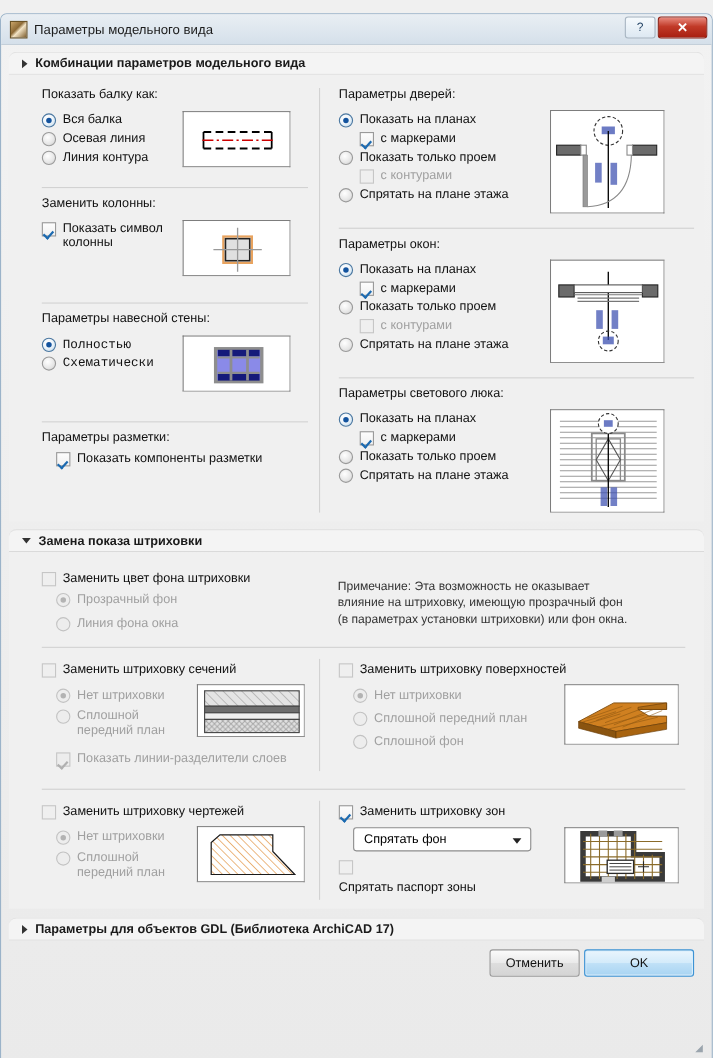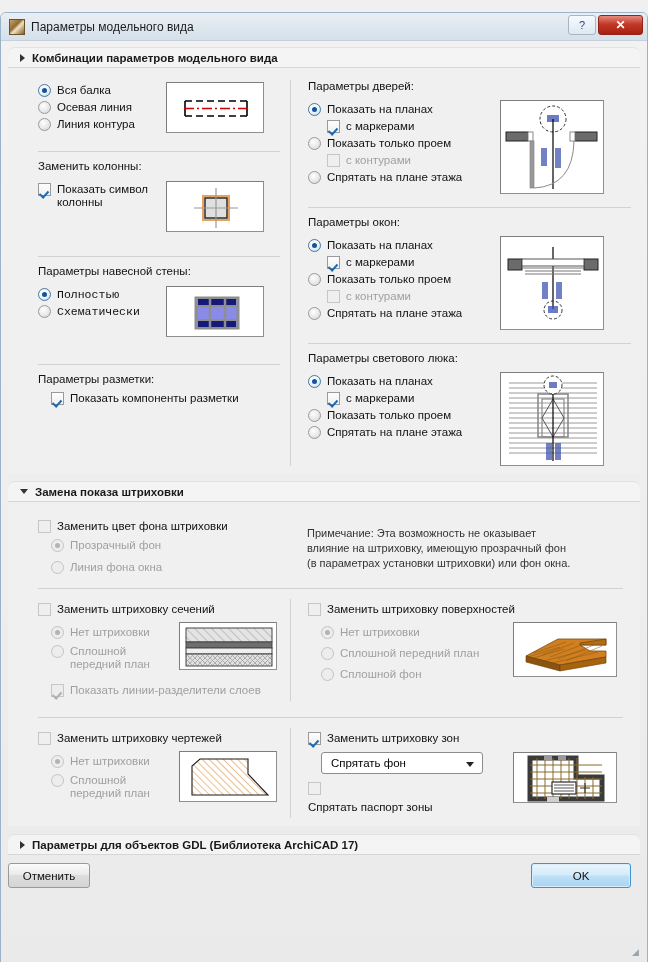--- a/index.html
+++ b/index.html
@@ -144,21 +144,21 @@
     position: relative;
   }
   .dropdown .caret {
     position: absolute; right: 8px; top: 9px;
     width: 0; height: 0;
     border-left: 4.5px solid transparent; border-right: 4.5px solid transparent;
     border-top: 5px solid #222;
   }
 
   
-  .btnbar { display: flex; justify-content: space-between; gap: 4px; padding: 8px 9px 0 0; }
+  .btnbar { display: flex; justify-content: flex-end; gap: 4px; padding: 8px 9px 0 0; }
   .btn {
     height: 25px; width: 82px;
     font-size: 11.5px;
     border-radius: 3px;
     display: flex; align-items: center; justify-content: center;
     background: linear-gradient(#fbfbfb,#eaeaea 48%,#dedede 50%,#d4d4d4);
     border: 1px solid #9a9a9a;
     color: #111;
   }
   .btn.primary {
@@ -199,20 +199,21 @@
     <div class="section-header rounded-top">
       <span class="tri right"></span>
       <span>Комбинации параметров модельного вида</span>
     </div>
 
 
     <div class="panel-body row" style="padding:12px 0 8px 0;">
 
       <div style="width:282px; padding:0 10px 0 30px;">
 
+        <div class="grp-label">Показать балку как:</div>
         <div class="row">
           <div style="width:128px;">
             <div class="radio on">
               <span class="dot"></span>
               <span class="lbl">Вся балка</span>
             </div>
             <div class="radio">
               <span class="dot"></span>
               <span class="lbl">Осевая линия</span>
             </div>

